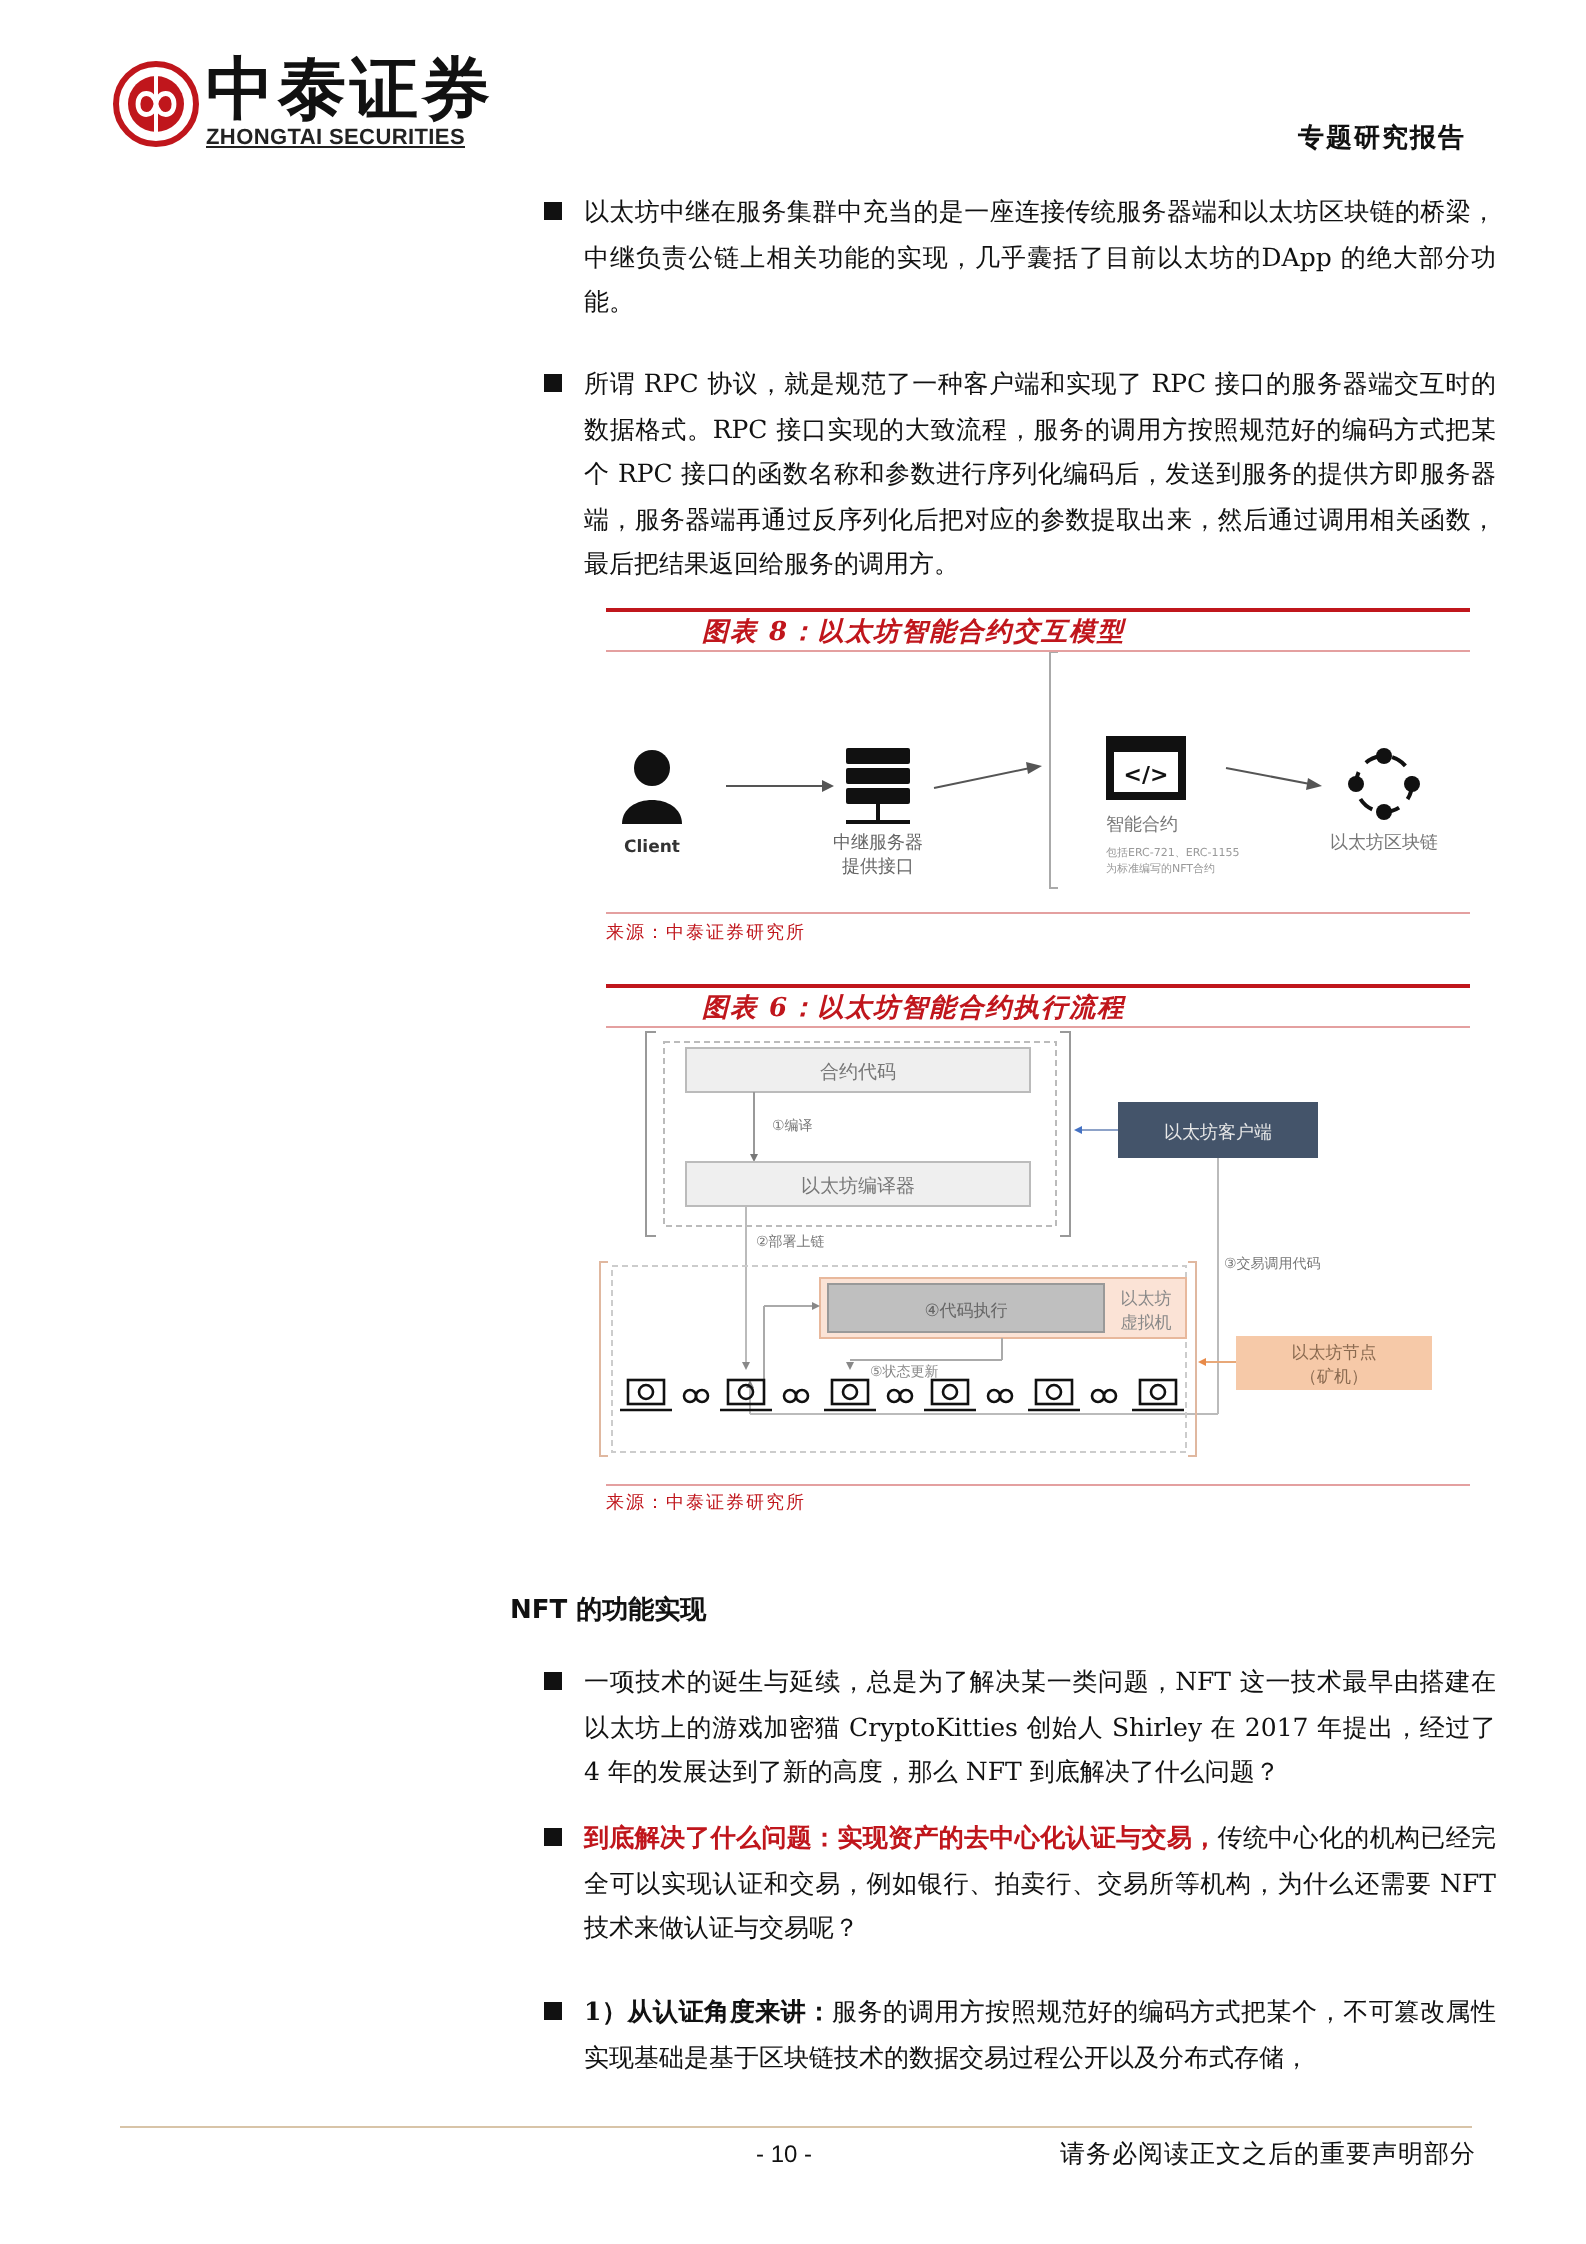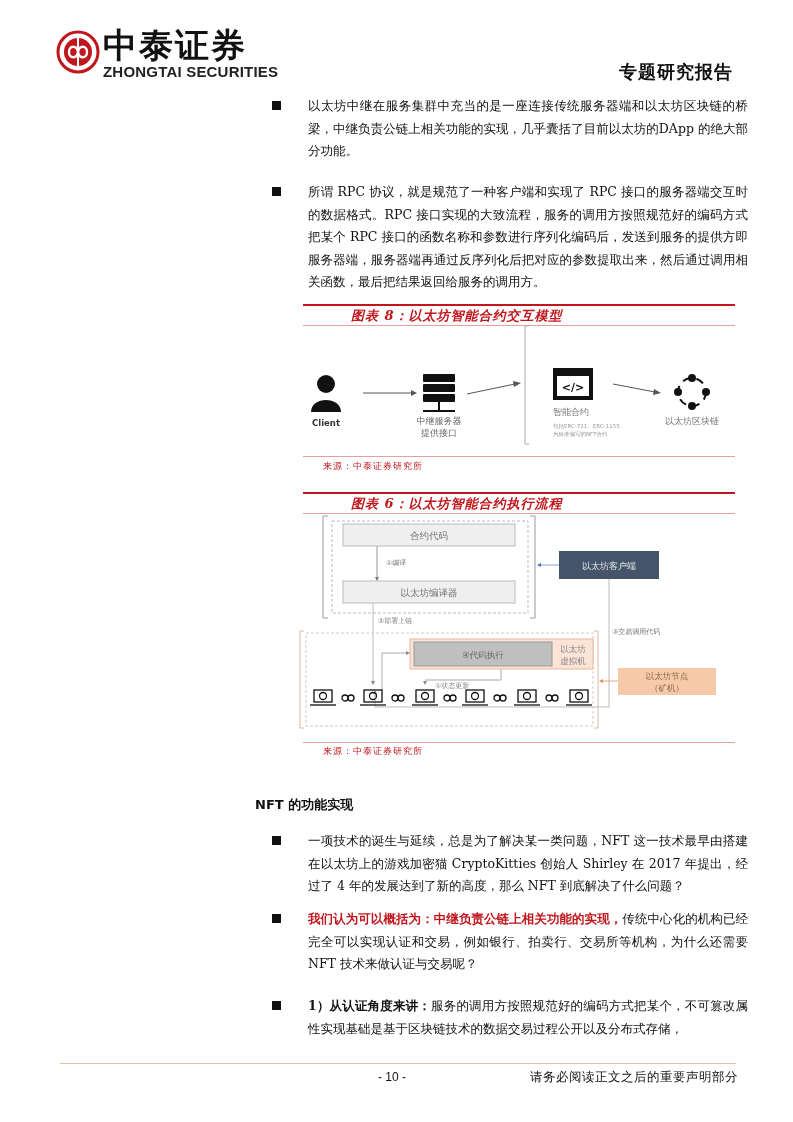--- a/index.html
+++ b/index.html
@@ -1,33 +1,33 @@
 <!DOCTYPE html>
 <html><head>
 <meta charset="utf-8">
 <style>
   html, body { margin:0; padding:0; background:#fff; }
   body { width:793px; height:1122px; position:relative; overflow:hidden;
          font-family: "DejaVu Serif", "Liberation Serif", serif; color:#111; }
   .abs { position:absolute; }
   .logo-cn { left:103px; top:30px; font-family:"DejaVu Sans","Liberation Sans",sans-serif; font-weight:bold; font-size:34px; letter-spacing:2px; color:#111; line-height:30px; }
-  .logo-en { left:103px; top:63px; font-family:"Liberation Sans","DejaVu Sans",sans-serif; font-weight:bold; font-size:15px; letter-spacing:0.2px; color:#222; }
-  .report-type { right:60px; top:60px; font-size:18px; font-weight:bold; letter-spacing:1px; }
+  .logo-en { left:103px; top:63px; font-family:"Liberation Sans","DejaVu Sans",sans-serif; font-weight:bold; font-size:11px; letter-spacing:0.2px; color:#222;text-decoration:underline; }
+  .report-type { right:60px; top:60px; font-size:13px; font-weight:bold; letter-spacing:1px; }
   
   .bullet-row { left:272px; width:476px; font-size:12.5px; line-height:22.5px; }
   .bullet { position:absolute; left:0; top:6px; width:9px; height:9px; background:#111; }
-  .para { margin-left:36px; text-align:justify; }
+  .para { margin-left:20px; text-align:justify; }
   .red { color:#c0161c; font-weight:bold; }
   .bold { font-weight:bold; }
   .section-title { left:255px; top:796px; font-size:13px; font-weight:bold; font-family:"DejaVu Sans","Liberation Sans",sans-serif; }
   
   .fig-top { left:303px; width:432px; height:2px; background:#c0161c; }
   .fig-title { left:303px; font-size:13px; font-weight:bold; font-style:italic; color:#c0161c; letter-spacing:1px;margin-left:48px; }
   .fig-sub { left:303px; width:432px; height:1px; background:#e4a0a0; }
-  .source { left:303px; font-size:9px; color:#c0161c; letter-spacing:1px;margin-left:20px; }
+  .source { left:303px; font-size:9px; color:#c0161c; letter-spacing:1px; }
   .diag-text { font-family:"DejaVu Sans","Liberation Sans",sans-serif; color:#555; }
   
   .footer-line { left:60px; top:1063px; width:676px; height:1px; background:#d8c4a8; }
   .page-num { left:378px; top:1070px; font-family:"Liberation Sans","DejaVu Sans",sans-serif; font-size:12px; }
   .disclaimer { right:55px; top:1069px; font-size:12.5px; font-weight:normal; letter-spacing:0.5px; }
 </style>
 </head>
 <body>
 
 <svg class="abs" style="left:56px;top:30px" width="44" height="44" viewBox="0 0 44 44">
@@ -213,21 +213,21 @@
 
 <div class="abs section-title">NFT 的功能实现</div>
 
 <div class="abs bullet-row" style="top:830px">
   <span class="bullet"></span>
   <div class="para">一项技术的诞生与延续，总是为了解决某一类问题，NFT 这一技术最早由搭建在以太坊上的游戏加密猫 CryptoKitties 创始人 Shirley 在 2017 年提出，经过了 4 年的发展达到了新的高度，那么 NFT 到底解决了什么问题？</div>
 </div>
 
 <div class="abs bullet-row" style="top:908px">
   <span class="bullet"></span>
-  <div class="para"><span class="red">我们认为可以概括为：中继负责公链上相关功能的实现，</span><span>传统中心化的机构已经完全可以实现认证和交易，例如银行、拍卖行、交易所等机构，为什么还需要 NFT 技术来做认证与交易呢？</span></div>
+  <div class="para"><span class="red">到底解决了什么问题：实现资产的去中心化认证与交易，</span><span>传统中心化的机构已经完全可以实现认证和交易，例如银行、拍卖行、交易所等机构，为什么还需要 NFT 技术来做认证与交易呢？</span></div>
 </div>
 
 <div class="abs bullet-row" style="top:995px">
   <span class="bullet"></span>
   <div class="para"><span class="bold">1）从认证角度来讲：</span><span>服务的调用方按照规范好的编码方式把某个，不可篡改属性实现基础是基于区块链技术的数据交易过程公开以及分布式存储，</span></div>
 </div>
 
 <div class="abs footer-line"></div>
 <div class="abs page-num">- 10 -</div>
 <div class="abs disclaimer">请务必阅读正文之后的重要声明部分</div>

